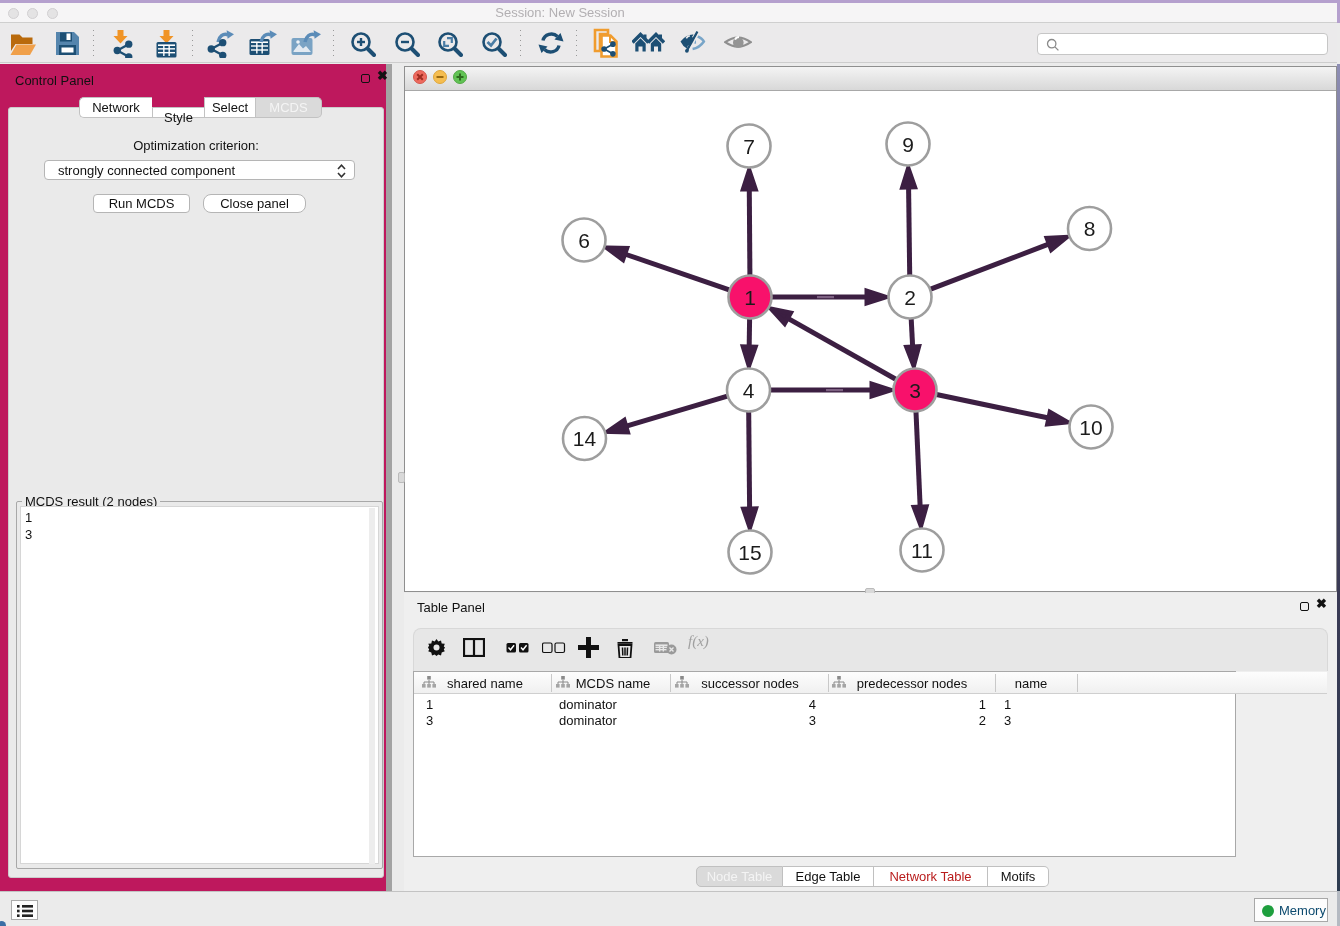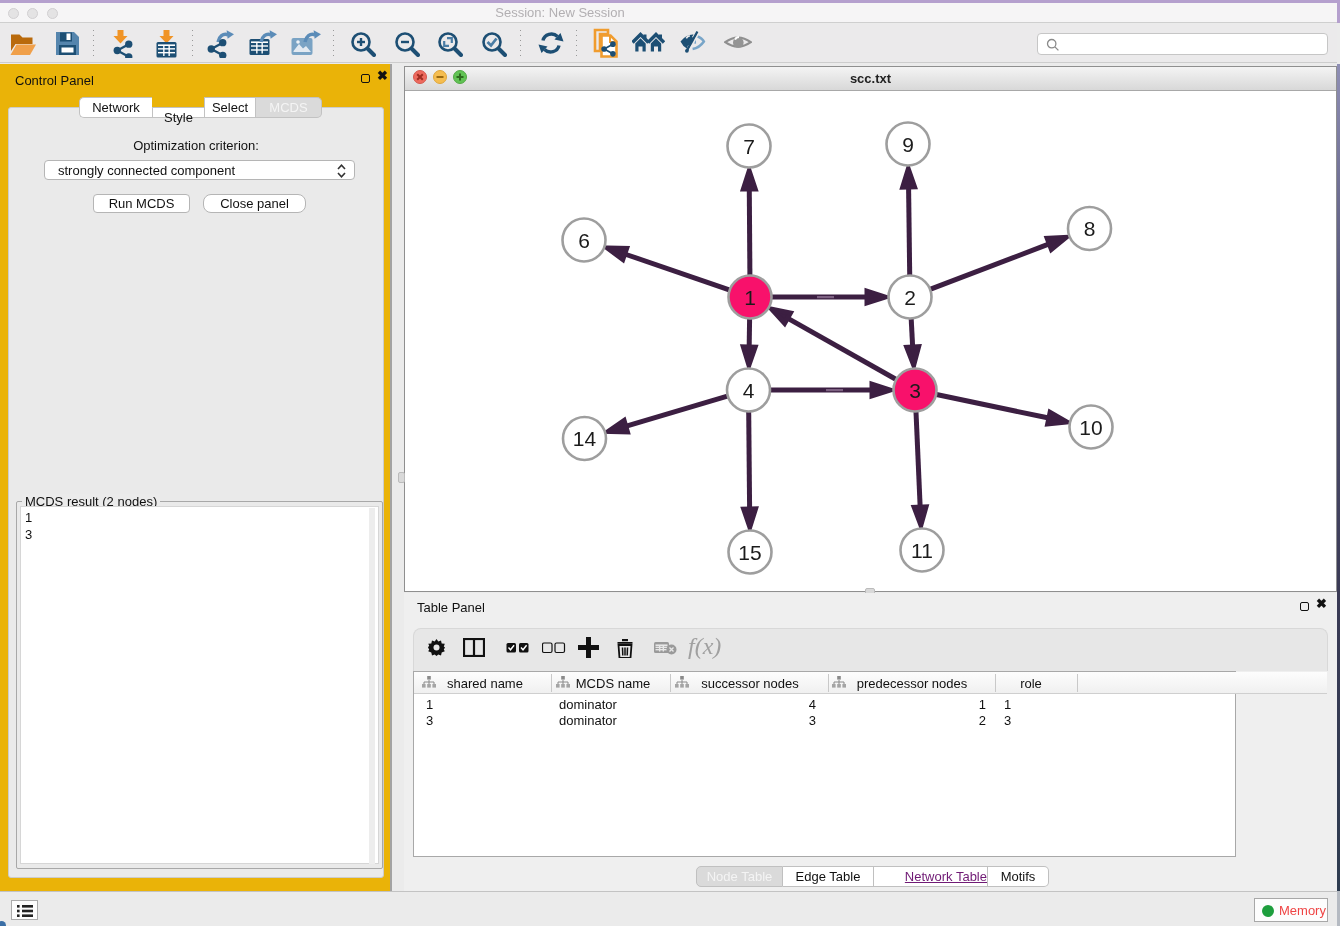--- a/index.html
+++ b/index.html
@@ -136,21 +136,21 @@
       <path d="M11 5.6 Q12.2 3.2 15 3.1" fill="none" stroke="#fdfdfd" stroke-width="2"></path>
     </svg>
   <div class="abs" style="left:1037px;top:9px;width:291px;height:22px;background:#fff;border:1px solid #c6c6c6;border-radius:4px;">
     <svg width="14" height="14" style="position:absolute;left:8px;top:4px" viewBox="0 0 14 14">
         <circle cx="5.7" cy="5.7" r="4.2" fill="none" stroke="#8a8a8a" stroke-width="1.3"></circle>
         <line x1="8.9" y1="8.9" x2="12.4" y2="12.4" stroke="#8a8a8a" stroke-width="1.3"></line>
       </svg>
   </div>
 </div>
 
-<div class="abs" style="left:0;top:64px;width:392px;height:827px;background:#eab308;border-right:2px solid #a3a3a3;">
+<div class="abs" style="left:0;top:64px;width:392px;height:827px;background:#be185d;border-right:6px solid #a3a3a3;">
   <div class="abs ttl" style="left:15px;top:9px;">Control Panel</div>
   <div class="abs" style="left:361px;top:10px;width:9px;height:9px;border:1.6px solid #111;border-radius:2px;"></div>
   <div class="abs" style="left:377px;top:4px;font-size:13px;font-weight:bold;color:#111;">✖</div>
 
   <div class="abs" style="left:8px;top:43px;width:376px;height:771px;background:#eaeaea;border:1px solid #cccccc;border-radius:3px;"></div>
 
   <div class="abs" style="left:79px;top:33px;height:21px;display:flex;">
     <div style="width:73px;background:#fff;border:1px solid #c2c2c2;border-right:none;border-radius:5px 0 0 5px;text-align:center;font-size:13px;line-height:19px;color:#111;">Network</div>
     <div style="width:52px;background:#fff;border:1px solid #c2c2c2;border-right:none;text-align:center;font-size:13px;line-height:19px;color:#111;margin-top:10px;">Style</div>
     <div style="width:52px;background:#fff;border:1px solid #c2c2c2;text-align:center;font-size:13px;line-height:19px;color:#111;">Select</div>
@@ -174,21 +174,20 @@
   <div class="abs" style="left:22px;top:430px;background:#ebebeb;padding:0 3px;font-size:13px;color:#111;">MCDS result (2 nodes)</div>
   <div class="abs" style="left:20px;top:442px;width:359px;height:358px;background:#fff;border:1px solid #d6d6d6;">
     <div class="abs" style="left:4px;top:3px;font-size:13px;color:#111;">1</div>
     <div class="abs" style="left:4px;top:20px;font-size:13px;color:#111;">3</div>
     <div class="abs" style="right:3px;top:1px;width:6px;height:356px;background:#ededed;"></div>
   </div>
 </div>
 
 <div class="abs" style="left:404px;top:66px;width:933px;height:526px;border:1px solid #8f8f8f;background:#fff;">
   <div class="abs" style="left:0;top:0;width:931px;height:24px;background:linear-gradient(#f4f4f4,#d8d8d8);border-bottom:1px solid #a8a8a8;">
-    <div class="abs" style="left:0;top:4px;width:100%;text-align:center;font-size:13px;font-weight:bold;color:#222;">scc.txt</div>
 <div class="abs" style="left:8px;top:3px;width:14px;height:14px;border-radius:50%;background:#ee6a5e;border:1px solid #d3584e;"></div>
       <div class="abs" style="left:28px;top:3px;width:14px;height:14px;border-radius:50%;background:#f5bd4f;border:1px solid #dfa73a;"></div>
       <div class="abs" style="left:48px;top:3px;width:14px;height:14px;border-radius:50%;background:#61c354;border:1px solid #52a844;"></div>
       <svg class="abs" style="left:0;top:0" width="70" height="24" viewBox="0 0 70 24">
         <path d="M12.2 7.2 L17.8 12.8 M17.8 7.2 L12.2 12.8" stroke="#9e2b20" stroke-width="2"></path>
         <line x1="31.5" y1="10" x2="38.5" y2="10" stroke="#9a6a10" stroke-width="2"></line>
         <path d="M55 6.5 L55 13.5 M51.5 10 L58.5 10" stroke="#2d6b1e" stroke-width="2"></path>
       </svg>
   </div>
 </div>
@@ -291,21 +290,21 @@
 <svg class="abs" style="left:250px;top:47px" width="23" height="15" viewBox="0 0 23 15">
       <rect x="0" y="2" width="15" height="11" rx="1.5" fill="#9a9a9a"></rect>
       <line x1="1.5" y1="7.333333333333334" x2="13.5" y2="7.333333333333334" stroke="#e7e7e7" stroke-width="1.4"></line>
       <line x1="5.666666666666666" y1="5" x2="5.666666666666666" y2="11.5" stroke="#e7e7e7" stroke-width="1.4"></line>
       <line x1="1.5" y1="9.666666666666668" x2="13.5" y2="9.666666666666668" stroke="#e7e7e7" stroke-width="1.4"></line>
       <line x1="9.333333333333332" y1="5" x2="9.333333333333332" y2="11.5" stroke="#e7e7e7" stroke-width="1.4"></line>
       <line x1="1.5" y1="5.2" x2="13.5" y2="5.2" stroke="#e7e7e7" stroke-width="1.6"></line>
       <circle cx="17.5" cy="9.5" r="5" fill="#9a9a9a"></circle>
       <path d="M15.5 7.5 L19.5 11.5 M19.5 7.5 L15.5 11.5" stroke="#e7e7e7" stroke-width="1.4"></path>
     </svg>
-<div class="abs" style="left:284px;top:40px;width:40px;height:26px;font-family:'Liberation Serif',serif;font-style:italic;font-size:24px;color:#a0a0a0;">f(x)</div>
+<div class="abs" style="left:284px;top:40px;width:40px;height:26px;font-family:'Liberation Serif',serif;font-style:italic;font-size:15px;color:#a0a0a0;">f(x)</div>
 
   <div class="abs" style="left:9px;top:78px;width:823px;height:186px;background:#fff;border:1px solid #a8a8a8;">
 <div class="abs" style="left:0;top:0;width:913px;height:22px;background:linear-gradient(#fdfdfd,#f0f0f0);border-bottom:1px solid #cfcfcf;"></div>
 <div class="abs" style="left:137px;top:2px;width:1px;height:18px;background:#c9c9c9;"></div>
 <div class="abs" style="left:256px;top:2px;width:1px;height:18px;background:#c9c9c9;"></div>
 <div class="abs" style="left:414px;top:2px;width:1px;height:18px;background:#c9c9c9;"></div>
 <div class="abs" style="left:581px;top:2px;width:1px;height:18px;background:#c9c9c9;"></div>
 <div class="abs" style="left:663px;top:2px;width:1px;height:18px;background:#c9c9c9;"></div>
 <svg class="abs" style="left:8px;top:4px" width="14" height="13" viewBox="0 0 14 13">
         <g fill="#8a8a8a">
@@ -340,54 +339,54 @@
 <svg class="abs" style="left:418px;top:4px" width="14" height="13" viewBox="0 0 14 13">
         <g fill="#8a8a8a">
           <rect x="5.2" y="0" width="3.6" height="3.6"></rect>
           <rect x="0" y="8" width="3.6" height="3.6" opacity="0.75"></rect>
           <rect x="5.2" y="8" width="3.6" height="3.6" opacity="0.75"></rect>
           <rect x="10.4" y="8" width="3.6" height="3.6" opacity="0.75"></rect>
         </g>
         <path d="M7 4 L7 6 M2 8 L2 6 L12 6 L12 8 M7 6 L7 8" stroke="#8a8a8a" stroke-width="1" fill="none"></path>
       </svg>
 <div class="abs" style="left:438px;top:4px;width:120px;text-align:center;font-size:13px;color:#111;">predecessor nodes</div>
-<div class="abs" style="left:577px;top:4px;width:80px;text-align:center;font-size:13px;color:#111;">role</div>
+<div class="abs" style="left:577px;top:4px;width:80px;text-align:center;font-size:13px;color:#111;">name</div>
 <div class="abs" style="left:12px;top:25px;font-size:13px;color:#111;">1</div>
 <div class="abs" style="left:145px;top:25px;font-size:13px;color:#111;">dominator</div>
 <div class="abs" style="left:302px;top:25px;width:100px;text-align:right;font-size:13px;color:#111;">4</div>
 <div class="abs" style="left:472px;top:25px;width:100px;text-align:right;font-size:13px;color:#111;">1</div>
 <div class="abs" style="left:590px;top:25px;font-size:13px;color:#111;">1</div>
 <div class="abs" style="left:12px;top:41px;font-size:13px;color:#111;">3</div>
 <div class="abs" style="left:145px;top:41px;font-size:13px;color:#111;">dominator</div>
 <div class="abs" style="left:302px;top:41px;width:100px;text-align:right;font-size:13px;color:#111;">3</div>
 <div class="abs" style="left:472px;top:41px;width:100px;text-align:right;font-size:13px;color:#111;">2</div>
 <div class="abs" style="left:590px;top:41px;font-size:13px;color:#111;">3</div>
   </div>
 
   <div class="abs" style="left:292px;top:273px;height:21px;display:flex;">
     <div style="width:87px;background:#dadada;border:1px solid #c0c0c0;border-radius:5px 0 0 5px;text-align:center;font-size:13px;line-height:19px;color:#f4f4f4;">Node Table</div>
     <div style="width:91px;background:#fff;border:1px solid #c0c0c0;border-left:none;text-align:center;font-size:13px;line-height:19px;color:#111;">Edge Table</div>
-    <div style="width:114px;background:#fff;border:1px solid #c0c0c0;border-left:none;text-align:right;font-size:13px;line-height:19px;color:#701a75;text-decoration:underline;">Network Table</div>
+    <div style="width:114px;background:#fff;border:1px solid #c0c0c0;border-left:none;text-align:center;font-size:13px;line-height:19px;color:#b91c1c;">Network Table</div>
     <div style="width:61px;background:#fff;border:1px solid #c0c0c0;border-left:none;border-radius:0 5px 5px 0;text-align:center;font-size:13px;line-height:19px;color:#111;">Motifs</div>
   </div>
 </div>
 
 <div class="abs" style="left:0;top:891px;width:1340px;height:35px;background:#ebebeb;border-top:1px solid #c3c3c3;">
   <div class="abs" style="left:-3px;top:29px;width:9px;height:9px;border-radius:50%;background:#3a6ea5;"></div>
   <div class="abs" style="left:11px;top:8px;width:27px;height:20px;background:#fdfdfd;border:1px solid #ababab;">
     <svg width="16" height="14" style="position:absolute;left:5px;top:3px;" viewBox="0 0 16 14">
       <g fill="#222">
           <rect x="0" y="1" width="2.6" height="2.6"></rect>
           <rect x="0" y="5.7" width="2.6" height="2.6"></rect>
           <rect x="0" y="10.4" width="2.6" height="2.6"></rect>
       <rect x="5" y="1" width="11" height="2.6"></rect>
           <rect x="5" y="5.7" width="11" height="2.6"></rect>
           <rect x="5" y="10.4" width="11" height="2.6"></rect>
         </g>
     </svg>
   </div>
   <div class="abs" style="left:1254px;top:6px;width:74px;height:24px;background:#fdfdfd;border:1px solid #a8a8a8;">
     <div class="abs" style="left:7px;top:6px;width:12px;height:12px;border-radius:50%;background:#1d9e3d;"></div>
-    <div class="abs" style="left:24px;top:4px;font-size:13px;color:#ef4444;">Memory</div>
+    <div class="abs" style="left:24px;top:4px;font-size:13px;color:#0c4a6e;">Memory</div>
   </div>
 </div>
 
 <div class="abs" style="left:1337px;top:0;width:3px;height:926px;background:linear-gradient(#b5a0ce 0px,#b5a0ce 23px,#ebebeb 23px,#ebebeb 64px,#8f8fb5 64px,#555577 300px,#3a3a55 592px,#2e3c50 891px,#b5bac2 891px);"></div>
 
 </body></html>

